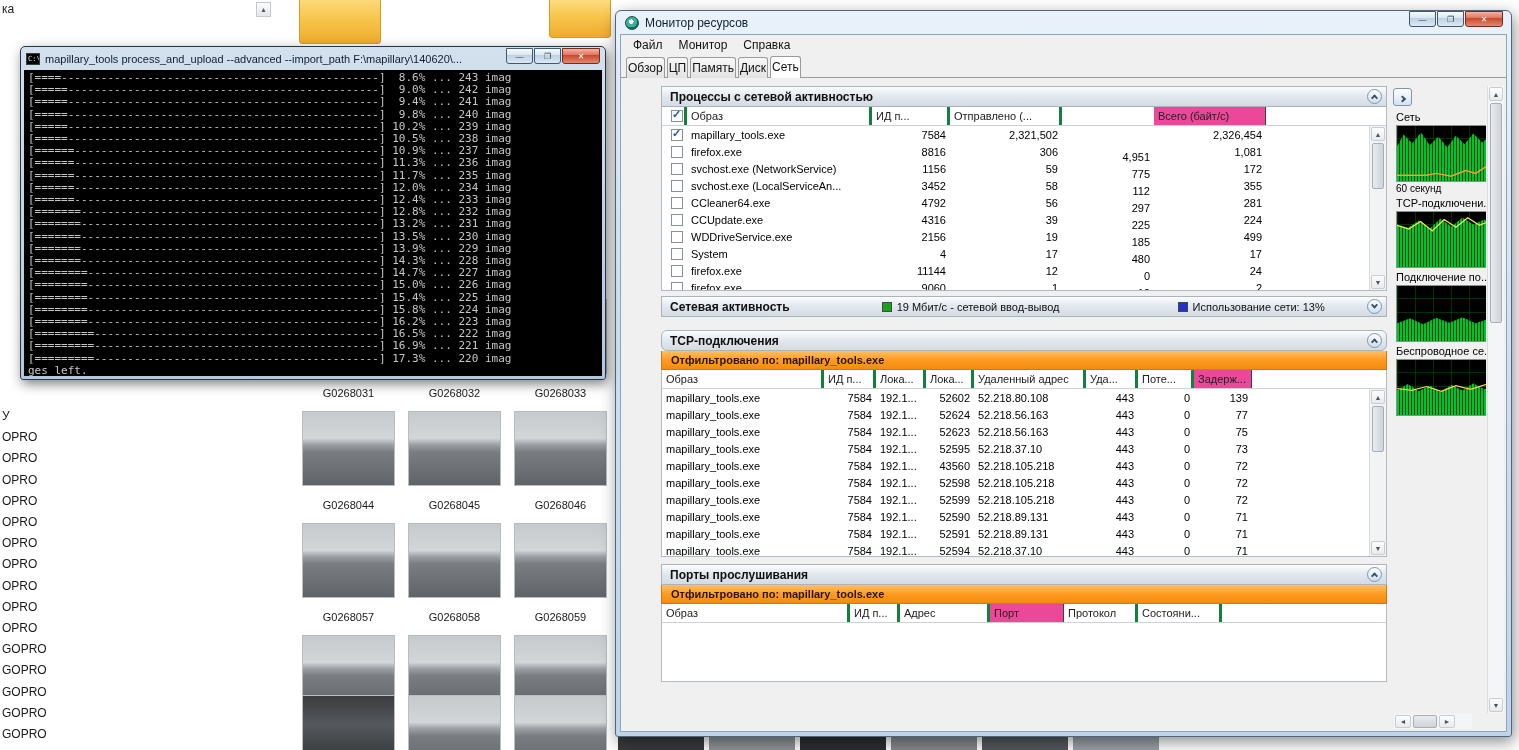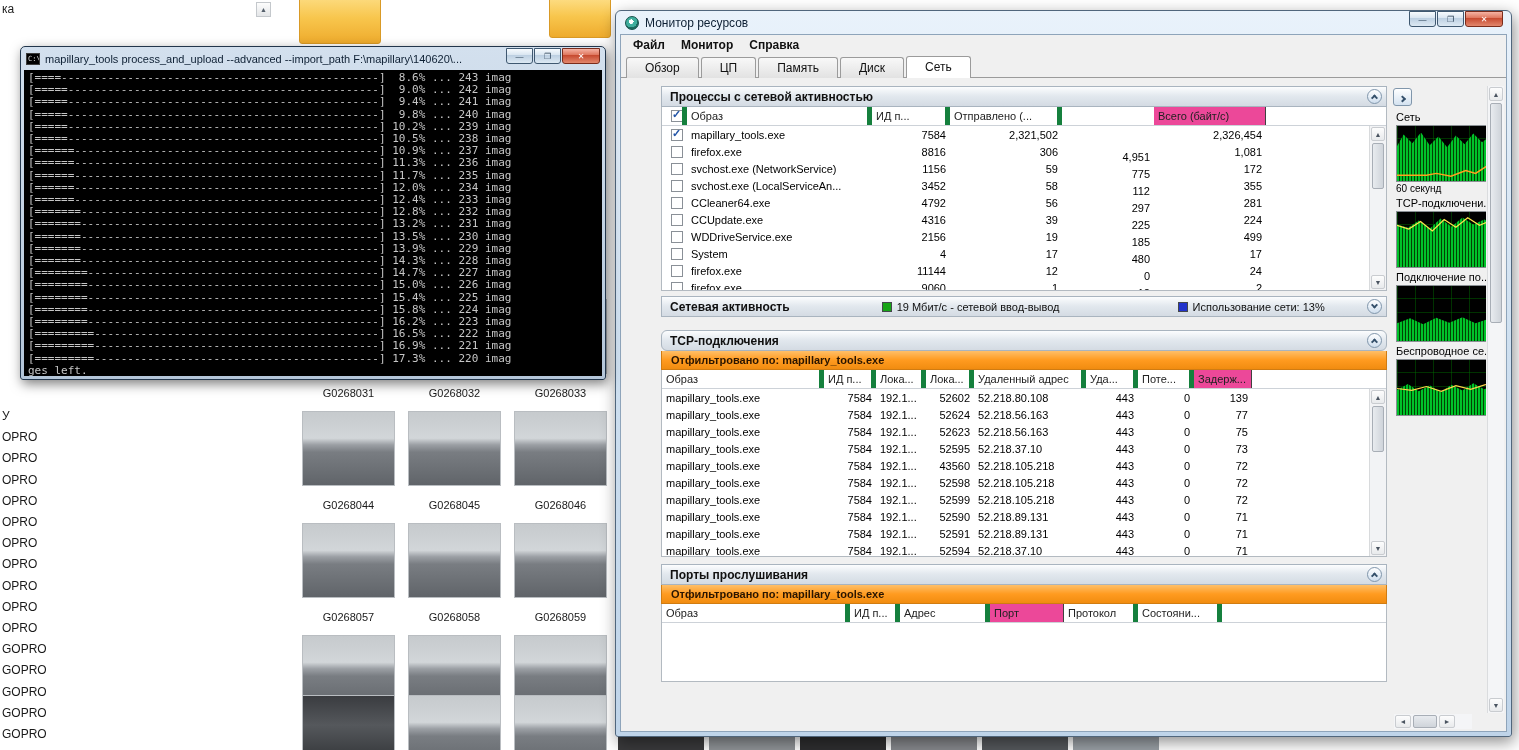--- a/index.html
+++ b/index.html
@@ -62,35 +62,35 @@
   .resmon { position:absolute; left:615px; top:10px; width:897px; height:727px; z-index:10;
     border:1px solid #50667c; border-radius:6px 6px 3px 3px;
     background:linear-gradient(#e9f2fb 0%,#cfe0f0 45%,#bfd4e9 100%); box-shadow:2px 5px 16px rgba(0,0,0,.45); }
   .resmon-titlebar { height:23px; display:flex; align-items:center; gap:6px; padding:0 2px 0 9px; }
   .resmon-icon { width:14px; height:14px; border-radius:50%; flex:none;
     background:radial-gradient(circle at 45% 38%, #ffffff 0 22%, #3fae9d 23% 58%, #1c6a5e 59% 100%); border:1px solid #14504a; }
   .resmon-title { font-size:12px; color:#0d1f33; flex:1; white-space:nowrap; }
   .resmon-btns { display:flex; gap:1px; align-self:flex-start; padding-top:0; margin-right:6px; }
   .resmon-inner { position:absolute; left:4px; right:4px; top:23px; bottom:4px; background:#f0f0f0; border:1px solid #8ea4ba; overflow:hidden; }
   .menubar { height:20px; display:flex; align-items:center; padding-left:4px; }
-  .menu-item { font-size:12px; padding:14px 8px; color:#111;font-weight:bold; }
+  .menu-item { font-size:12px; padding:14px 8px; color:#111; }
   .tabsbar { height:23px; border-bottom:1px solid #9b9b9b; padding-left:5px; display:flex; align-items:flex-end; gap:2px; }
-  .tab { font-size:12px; padding:3px 18px 3px; border:1px solid #9b9b9b; border-bottom:none;
+  .tab { font-size:12px; padding:3px 1px 3px; border:1px solid #9b9b9b; border-bottom:none;
     border-radius:3px 3px 0 0; background:linear-gradient(#f8f8f8,#e2e2e2); position:relative; top:1px; color:#111; }
   .tab.active { background:#fff; padding-bottom:4px; z-index:2; }
   .rm-content { position:absolute; left:0; right:0; top:43px; bottom:0; display:flex; padding:8px 2px 2px 8px; }
   .main-col { width:758px; flex:none;padding-left:32px; }
 
   .sec-head { height:21px; display:flex; align-items:center; border:1px solid #a9b4bf;
     background:linear-gradient(#fcfdfe,#e2e8ee 48%,#d4dbe3); font-size:12px; font-weight:bold; padding:0 4px 0 8px; color:#101010; }
   .chev-btn { margin-left:auto; width:15px; height:15px; border-radius:50%; border:1px solid #8096ab;
     background:linear-gradient(#ffffff,#cfdeee); display:flex; align-items:center; justify-content:center; flex:none; }
   .panel { background:#fff; border:1px solid #b3bac1; border-top:none; position:relative; }
   .t-head { display:flex; height:19px; align-items:stretch; border-bottom:1px solid #cdd2d8; font-size:11px; color:#222; padding-right:17px; }
-  .t-head .cell { border-right:5px solid #15803d; display:flex; align-items:center; }
+  .t-head .cell { border-right:3px solid #15803d; display:flex; align-items:center; }
   .t-head .cell.sorted { background:#ec4899; border-right:1px solid #404040; }
   .cell { padding:0 4px; white-space:nowrap; overflow:hidden; flex:none; }
   .t-row { display:flex; height:17px; align-items:center; font-size:11px; color:#000; }
   .t-row .cell { display:flex; align-items:center; height:100%; }
   .num { justify-content:flex-end; }
   .t-body { overflow:hidden; }
   .proc-body { height:164px; }
   .tcp-body { height:167px; }
   .ports-body { height:58px; background:#fff; }
 

